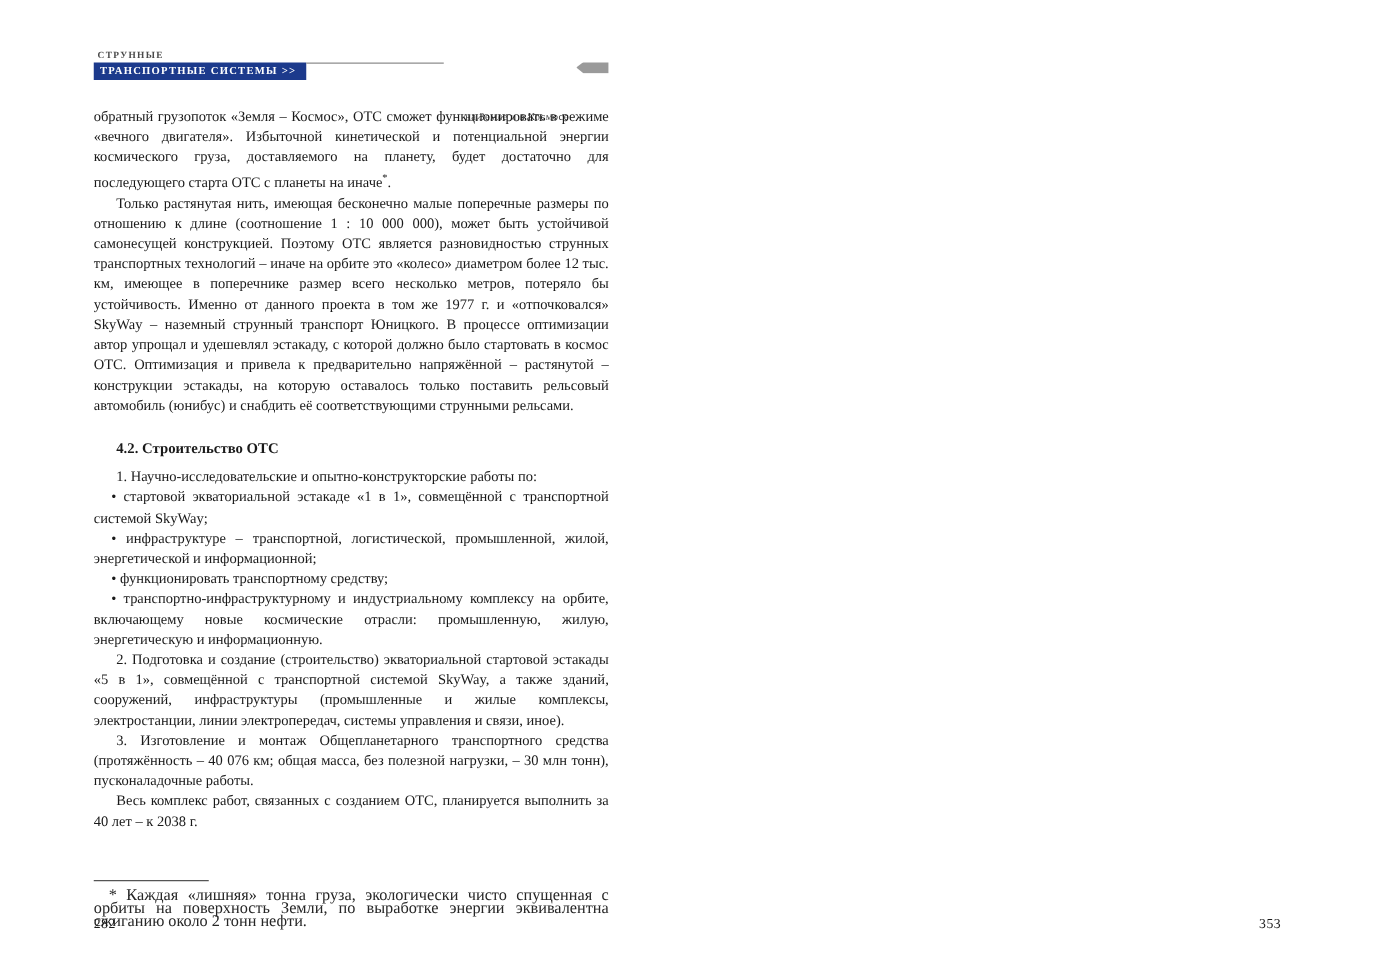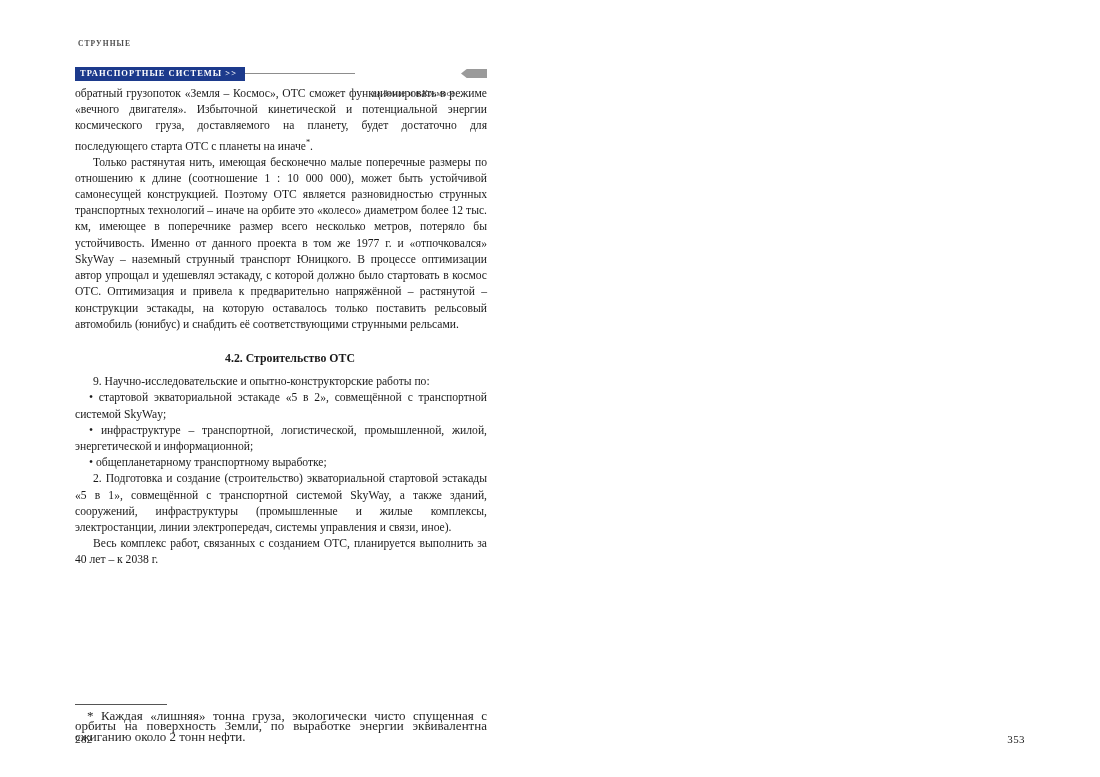--- a/index.html
+++ b/index.html
@@ -44,21 +44,21 @@
     font-size: 7.5px;
     letter-spacing: 1.1px;
     color: #4a4a4a;
     font-weight: 600;
     line-height: 1;
     margin-left: 3px;
     white-space: nowrap;
   }
   .runhead-row {
     display: flex;
-    align-items: center;
+    align-items: flex-start;
     margin-top: 2px;
   }
   .runhead-banner {
     background: #1c3a8c;
     color: #ffffff;
     font-size: 8.5px;
     font-weight: 700;
     letter-spacing: 1.0px;
     padding: 2.5px 8px 3px 5px;
     line-height: 1;
@@ -104,21 +104,21 @@
     text-indent: 18px;
   }
   .col p.noindent { text-indent: 0; }
   .col p.bullet   { text-indent: 14px; }
 
   h3.section {
     font-size: 11.8px;
     font-weight: 700;
     margin: 17px 0 8px 0;
     text-indent: 18px;
-    text-align: center;
+    text-align: left;
   }
 
   
   .footnote {
     position: absolute;
     left: 75px;
     top: 704px;
     width: 412px;
     font-size: 13px;
     line-height: 10.4px;
@@ -163,25 +163,27 @@
         <div class="runhead-arrow"></div>
       </div>
     </div>
 
     <div class="col">
       <p class="noindent"><span>обратный грузопоток «Земля – Космос», ОТС сможет функционировать в режиме «вечного двигателя». Избыточной кинетической и потенциальной энергии космического груза, доставляемого на планету, будет достаточно для последующего старта ОТС с планеты на иначе</span><sup class="fn">*</sup>.</p>
       <p>Только растянутая нить, имеющая бесконечно малые поперечные размеры по отношению к длине (соотношение 1 : 10 000 000), может быть устойчивой самонесущей конструкцией. Поэтому ОТС является разновидностью струнных транспортных технологий – иначе на орбите это «колесо» диаметром более 12 тыс. км, имеющее в поперечнике размер всего несколько метров, потеряло бы устойчивость. Именно от данного проекта в том же 1977 г. и «отпочковался» SkyWay – наземный струнный транспорт Юницкого. В процессе оптимизации автор упрощал и удешевлял эстакаду, с которой должно было стартовать в космос ОТС. Оптимизация и привела к предварительно напряжённой – растянутой – конструкции эстакады, на которую оставалось только поставить рельсовый автомобиль (юнибус) и снабдить её соответствующими струнными рельсами.</p>
 
       <h3 class="section">4.2. Строительство ОТС</h3>
 
-      <p>9. Научно-исследовательские и опытно-конструкторские работы по:</p>
-      <p class="bullet">• стартовой экваториальной эстакаде «5 в 2», совмещённой с транспортной системой SkyWay;</p>
+      <p>1. Научно-исследовательские и опытно-конструкторские работы по:</p>
+      <p class="bullet">• стартовой экваториальной эстакаде «1 в 1», совмещённой с транспортной системой SkyWay;</p>
       <p class="bullet">• инфраструктуре – транспортной, логистической, промышленной, жилой, энергетической и информационной;</p>
-      <p class="bullet">• общепланетарному транспортному выработке;</p>
+      <p class="bullet">• функционировать транспортному средству;</p>
+      <p class="bullet">• транспортно-инфраструктурному и индустриальному комплексу на орбите, включающему новые космические отрасли: промышленную, жилую, энергетическую и информационную.</p>
       <p>2. Подготовка и создание (строительство) экваториальной стартовой эстакады «5 в 1», совмещённой с транспортной системой SkyWay, а также зданий, сооружений, инфраструктуры (промышленные и жилые комплексы, электростанции, линии электропередач, системы управления и связи, иное).</p>
+      <p>3. Изготовление и монтаж Общепланетарного транспортного средства (протяжённость – 40 076 км; общая масса, без полезной нагрузки, – 30 млн тонн), пусконаладочные работы.</p>
       <p>Весь комплекс работ, связанных с созданием ОТС, планируется выполнить за 40 лет – к 2038 г.</p>
     </div>
 
     <div class="footnote">
       <div class="footnote-rule"></div>
       <p>* Каждая «лишняя» тонна груза, экологически чисто спущенная с орбиты на поверхность Земли, по выработке энергии эквивалентна сжиганию около 2 тонн нефти.</p>
     </div>
 
     <div class="folio folio-left">282</div>
   </div>

